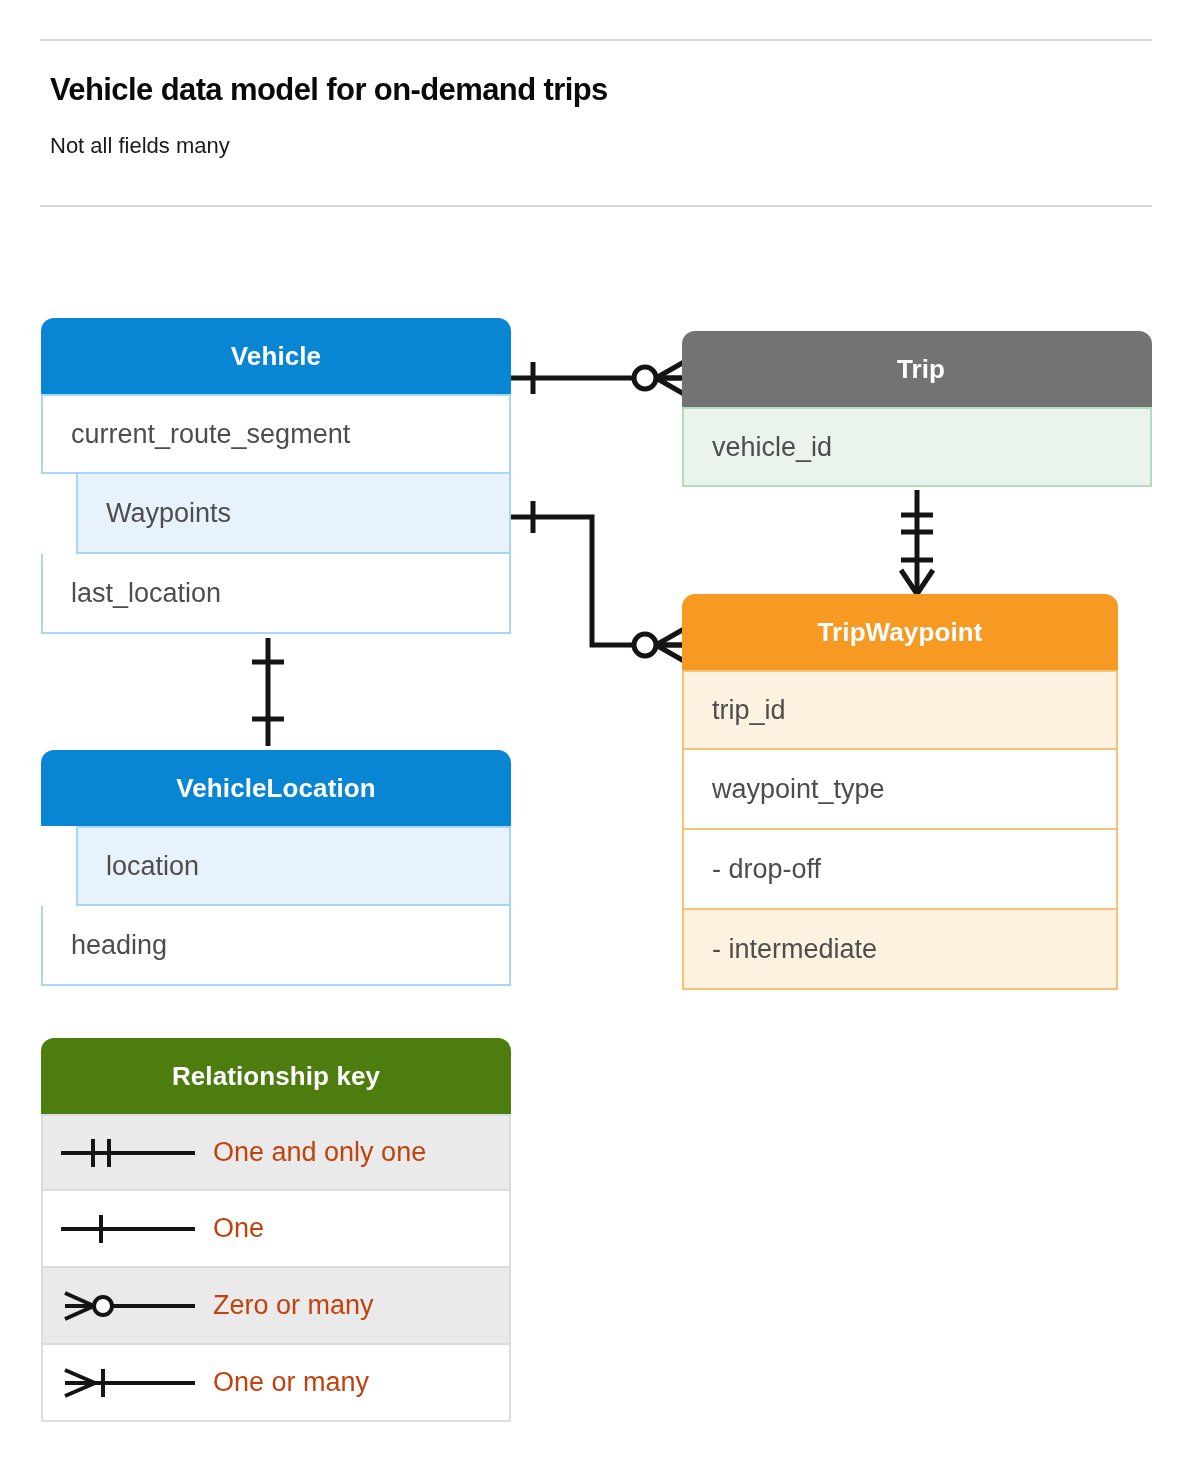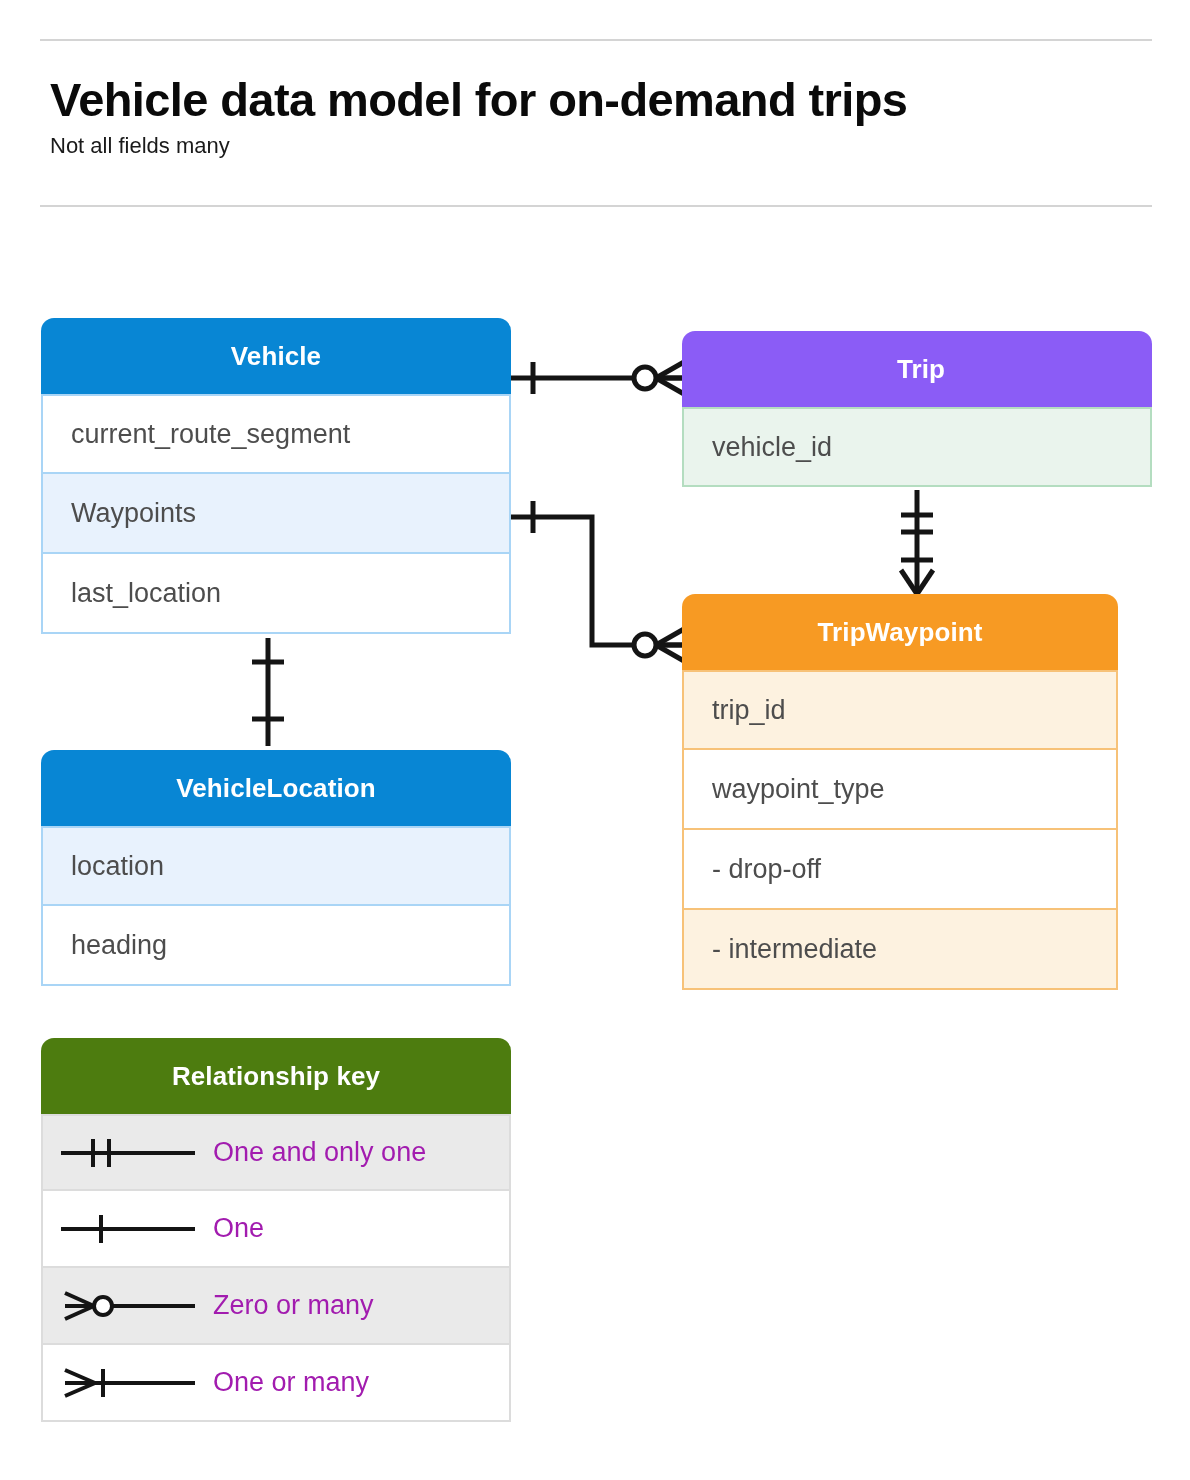--- a/index.html
+++ b/index.html
@@ -29,21 +29,21 @@
     left: 40px;
     top: 205px;
     width: 1112px;
     height: 2px;
     background: #d4d4d4;
   }
   #page-title {
     position: absolute;
     left: 50px;
     top: 72px;
-    font-size: 47px;
+    font-size: 31px;
     font-weight: bold;
     color: #0a0a0a;
     letter-spacing: -0.6px;
     white-space: nowrap;
   }
   #page-subtitle {
     position: absolute;
     left: 50px;
     top: 133px;
     font-size: 22px;
@@ -85,24 +85,24 @@
     border-width: 0 2px 2px 2px;
   }
   .entity-row:first-child {
     border-top-width: 2px;
   }
 
   
   .e-blue .entity-header { background: #0886d4; }
   .e-blue .entity-row { border-color: #a9d5f6; }
   .e-blue .row-plain { background: #ffffff; }
-  .e-blue .row-alt   { background: #e8f2fd; }
-
-  
-  .e-green .entity-header { background: #8b5cf6; padding-left: 8px; }
+  .e-blue .row-alt   { background: #e8f2fd; margin-left: 35px; }
+
+  
+  .e-green .entity-header { background: #737373; padding-left: 8px; }
   .e-green .entity-row { border-color: #b4ddc0; }
   .e-green .row-alt   { background: #eaf4ed; }
 
   
   .e-orange .entity-header { background: #f79a23; }
   .e-orange .entity-row { border-color: #f7c278; }
   .e-orange .row-plain { background: #ffffff; }
   .e-orange .row-alt   { background: #fdf2e0; }
 
   
@@ -130,21 +130,21 @@
   .legend-row:first-child { border-top-width: 2px; }
   .legend-symbol {
     width: 170px;
     flex: 0 0 170px;
     display: flex;
     align-items: center;
     justify-content: center;
   }
   .legend-label {
     font-size: 27px;
-    color: #a21caf;
+    color: #c2410c;
     white-space: nowrap;
   }
 
   
   #connectors {
     position: absolute;
     left: 0;
     top: 0;
     width: 1190px;
     height: 1480px;

